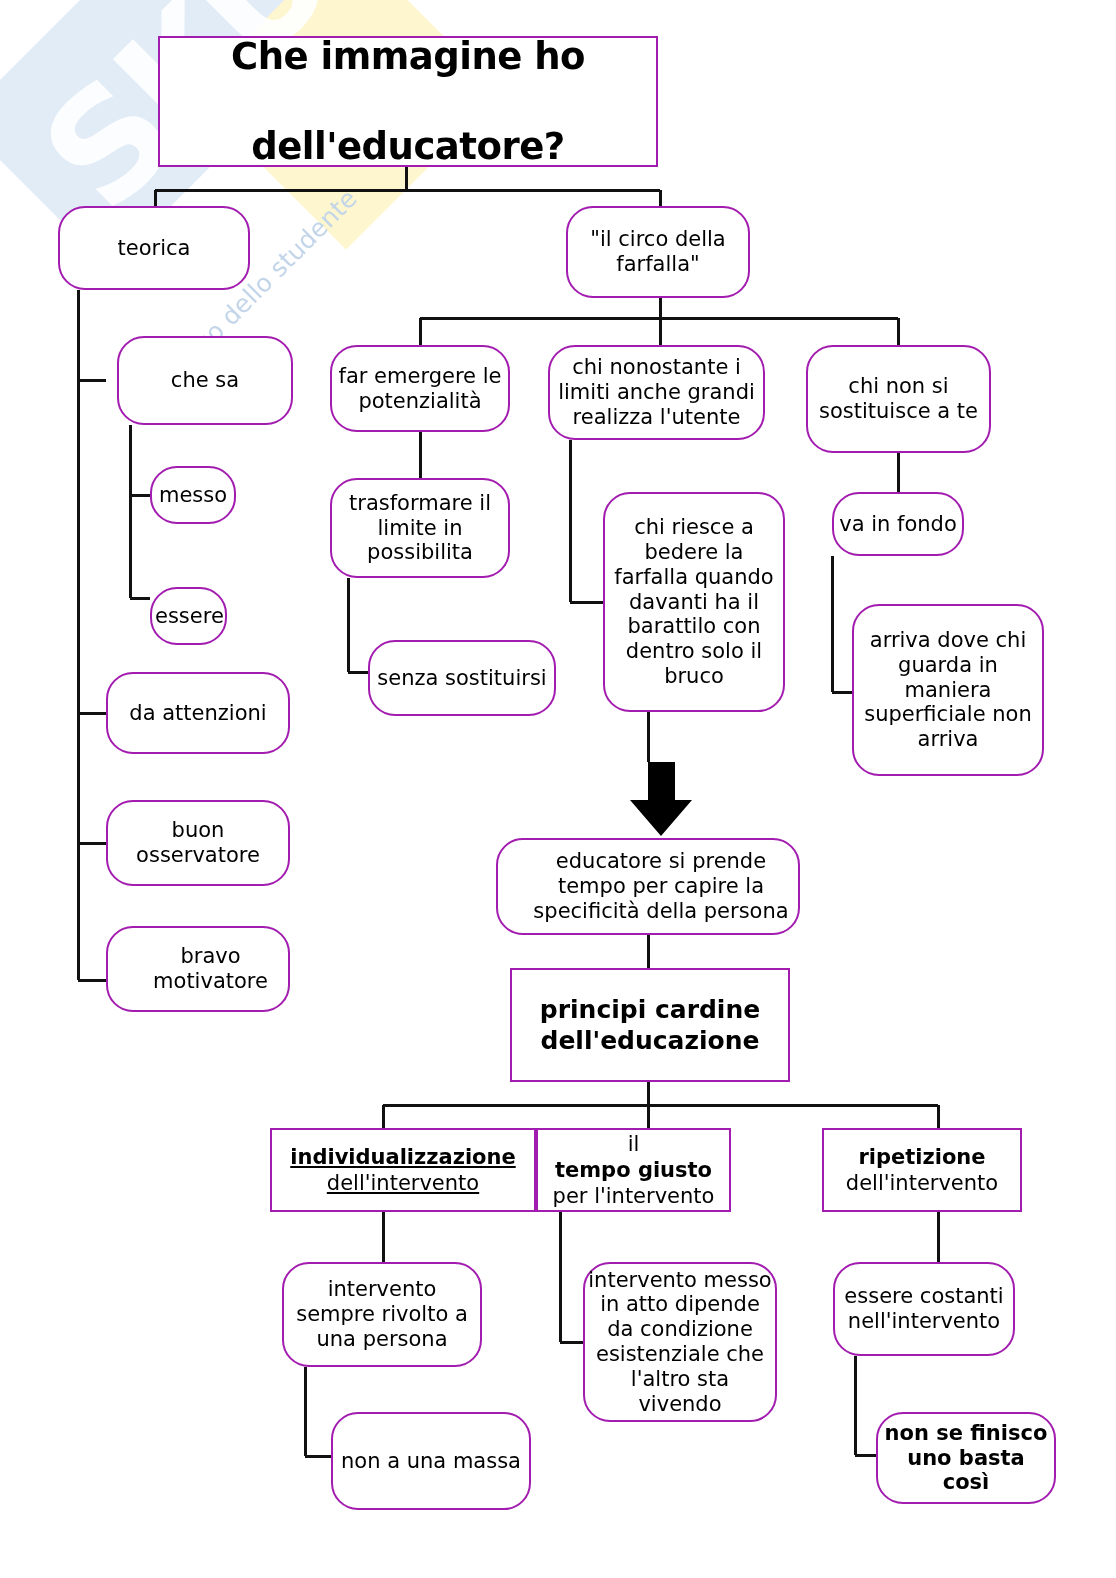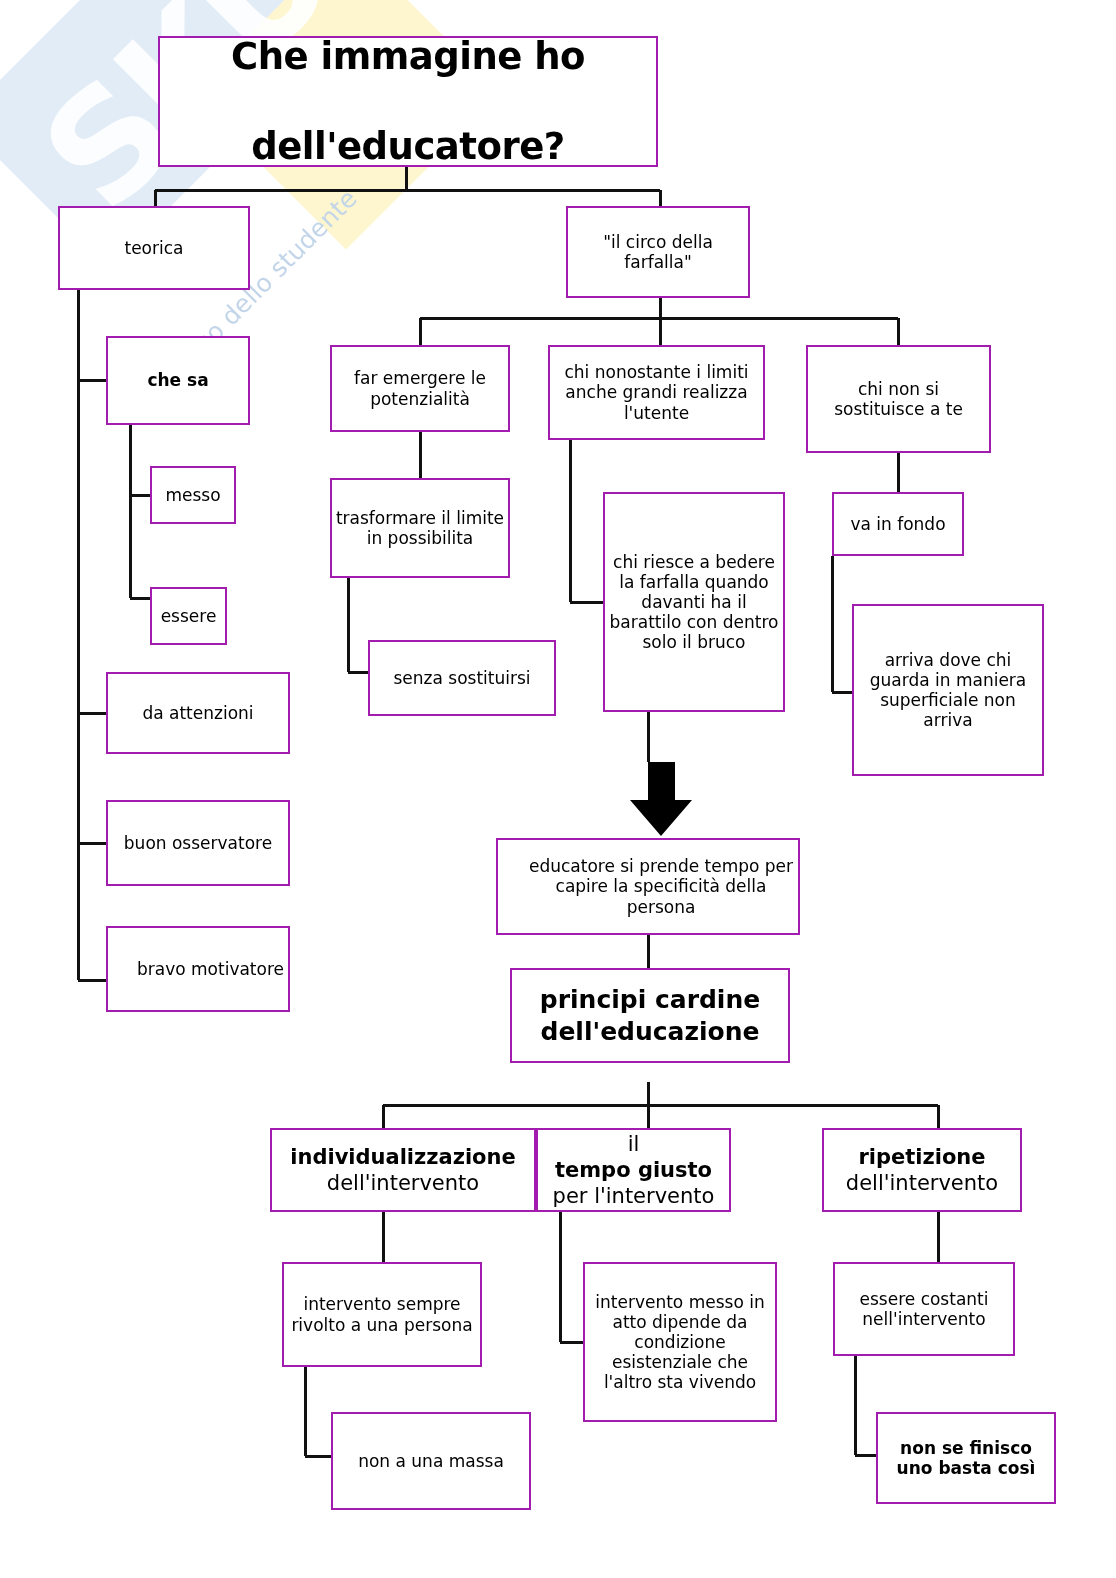--- a/index.html
+++ b/index.html
@@ -80,21 +80,21 @@
     color:#000000;
     padding:2px 3px;
   }
   .node span{display:block;width:100%;}
   .t-title{
     font-size:37px;
     font-weight:bold;
     line-height:1.22;
     letter-spacing:-0.5px;
   }
-  .t-norm{font-size:17px;}
+  .t-norm{font-size:21px;border-radius:27px;}
   .t-bold{font-size:25px;font-weight:bold;line-height:1.25;}
   .t-prin{font-size:21px;line-height:1.25;}
   .t-prin b{font-weight:bold;}
 </style>
 </head>
 <body>
 
 <div id="canvas">
 
   <div id="watermark">
@@ -179,21 +179,21 @@
   </div>
 
   <div class="node t-norm" style="left:58px;top:206px;width:192px;height:84px;">
     <span>teorica</span>
   </div>
 
   <div class="node t-norm" style="left:566px;top:206px;width:184px;height:92px;">
     <span>"il circo della farfalla"</span>
   </div>
 
-  <div class="node t-norm" style="left:106px;top:336px;width:144px;height:89px;font-weight:bold;">
+  <div class="node t-norm" style="left:117px;top:336px;width:176px;height:89px;">
     <span>che sa</span>
   </div>
 
   <div class="node t-norm" style="left:150px;top:466px;width:86px;height:58px;">
     <span>messo</span>
   </div>
 
   <div class="node t-norm" style="left:150px;top:587px;width:77px;height:58px;">
     <span>essere</span>
   </div>
@@ -239,25 +239,25 @@
   </div>
 
   <div class="node t-norm" style="left:852px;top:604px;width:192px;height:172px;">
     <span>arriva dove chi guarda in maniera superficiale non arriva</span>
   </div>
 
   <div class="node t-norm" style="left:496px;top:838px;width:304px;height:97px;padding-left:29px;">
     <span>educatore si prende tempo per capire la specificità della persona</span>
   </div>
 
-  <div class="node t-bold" style="left:510px;top:968px;width:280px;height:95px;">
+  <div class="node t-bold" style="left:510px;top:968px;width:280px;height:114px;">
     <span>principi cardine dell'educazione</span>
   </div>
 
-  <div class="node t-prin" style="left:270px;top:1128px;width:266px;height:84px;">
+  <div class="node t-prin" style="left:270px;top:1128px;width:266px;height:84px;text-decoration:underline;">
     <span><b>individualizzazione</b><br><span>dell'intervento</span></span>
   </div>
 
   <div class="node t-prin" style="left:536px;top:1128px;width:195px;height:84px;">
     <span><span>il </span><b>tempo giusto</b><br><span>per l'intervento</span></span>
   </div>
 
   <div class="node t-prin" style="left:822px;top:1128px;width:200px;height:84px;">
     <span><b>ripetizione</b><br><span>dell'intervento</span></span>
   </div>

